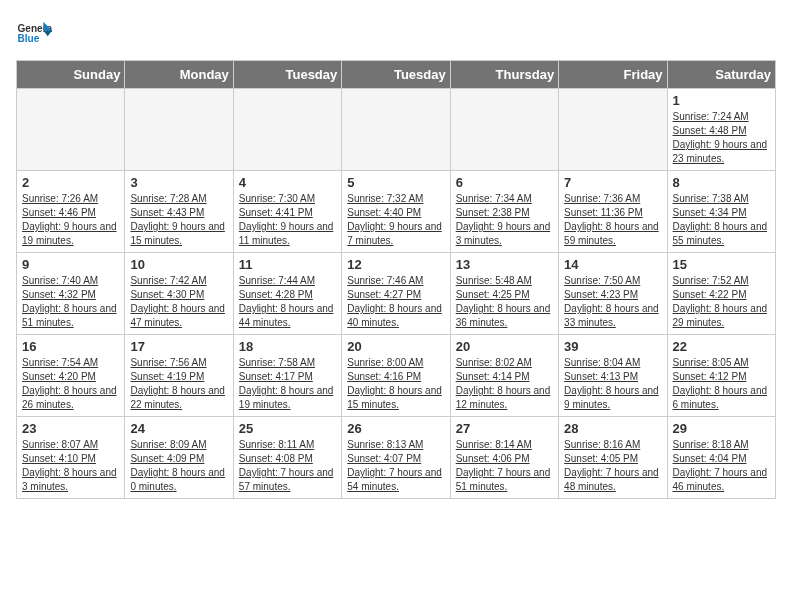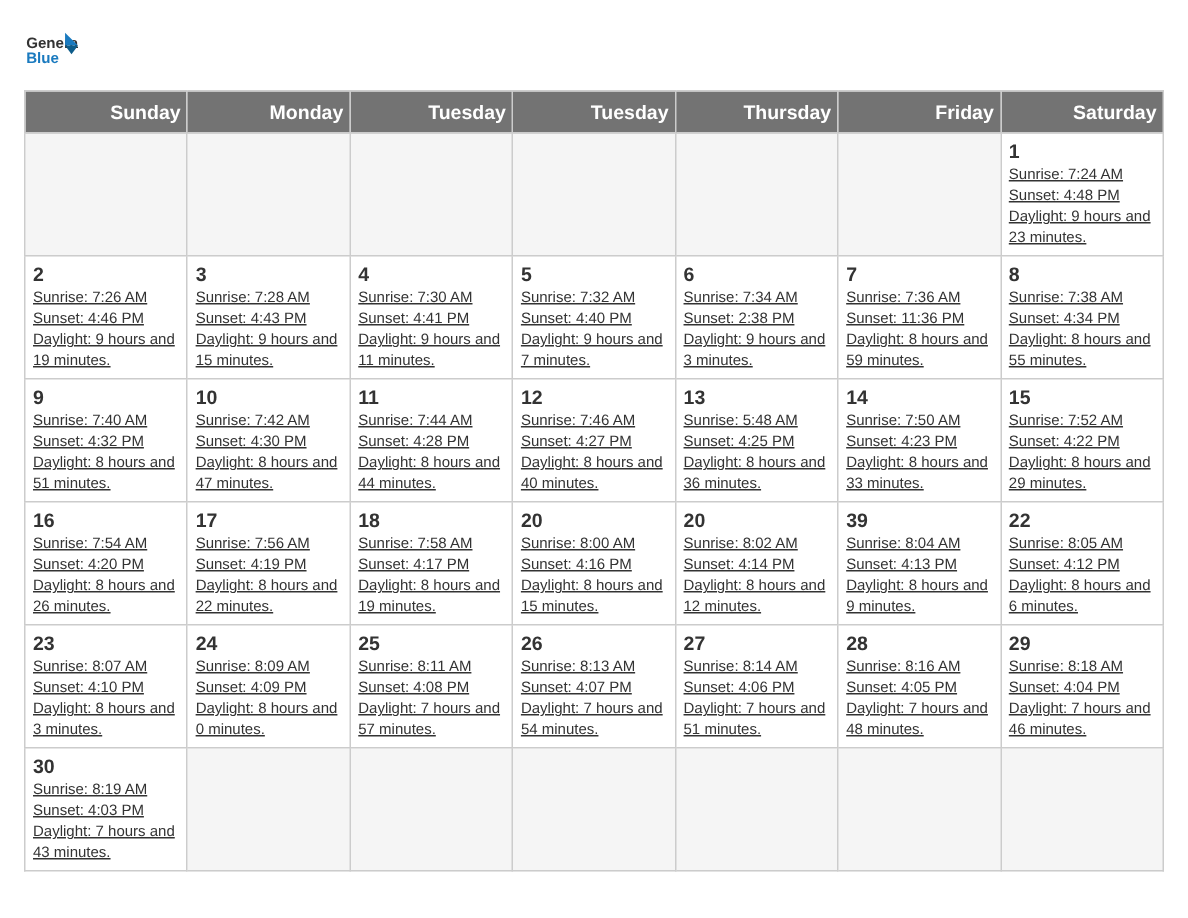--- a/index.html
+++ b/index.html
@@ -319,29 +319,14 @@
 and 48 minutes.</div>
         </td>
         <td>
           <span class="day-number">29</span>
           <div class="day-info">Sunrise: 8:18 AM
 Sunset: 4:04 PM
 Daylight: 7 hours
 and 46 minutes.</div>
         </td>
       </tr>
-      <tr>
-        <td>
-          <span class="day-number">30</span>
-          <div class="day-info">Sunrise: 8:19 AM
-Sunset: 4:03 PM
-Daylight: 7 hours
-and 43 minutes.</div>
-        </td>
-        <td class="empty"></td>
-        <td class="empty"></td>
-        <td class="empty"></td>
-        <td class="empty"></td>
-        <td class="empty"></td>
-        <td class="empty"></td>
-      </tr>
     </tbody>
 </table>
 
 </body></html>

